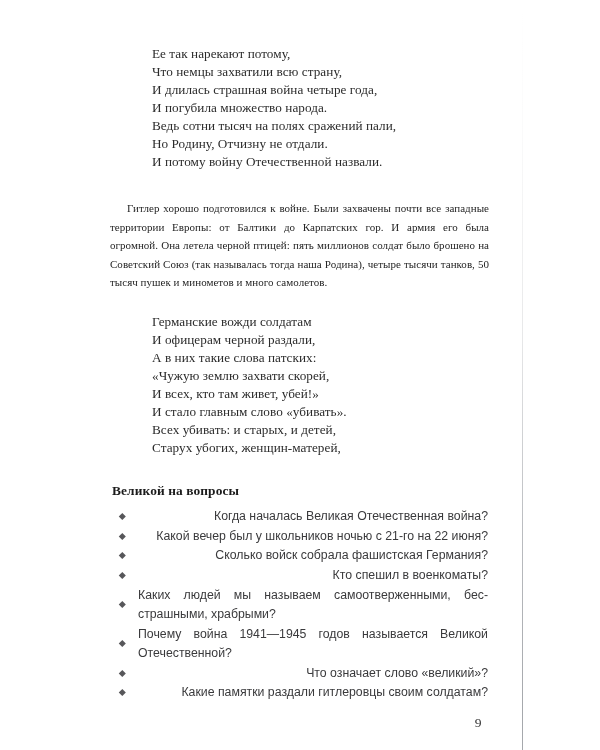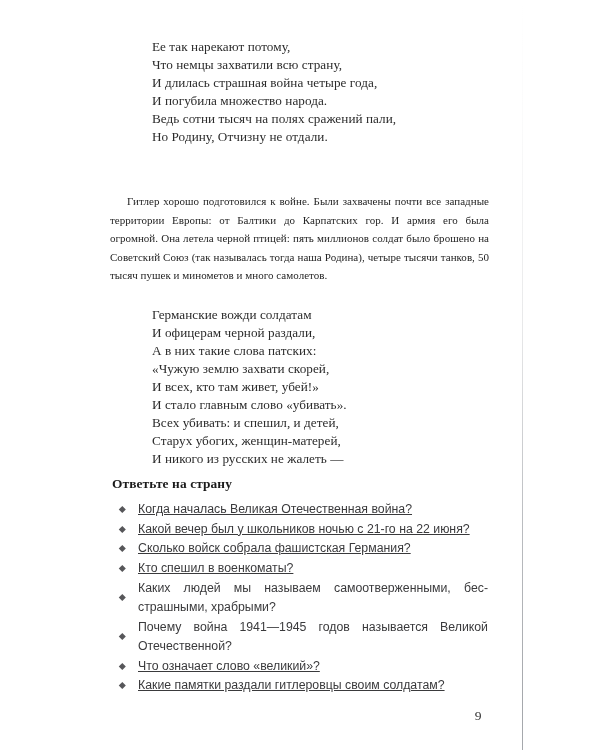--- a/index.html
+++ b/index.html
@@ -14,20 +14,21 @@
     overflow: hidden;
     font-family: "Liberation Serif", "DejaVu Serif", serif;
     color: #222222;
     -webkit-font-smoothing: antialiased;
   }
 
   .page {
     position: absolute;
     inset: 0;
     background: #ffffff;
+    margin-top: 7px;
   }
 
   
   .scan-edge {
     position: absolute;
     left: 522px;
     top: 0px;
     width: 1px;
     height: 750px;
     background: linear-gradient(to bottom,
@@ -104,23 +105,22 @@
     color: #3a3a3c;
   }
   .question-item {
     position: relative;
     padding-left: 26px;
     margin-bottom: 0.5px;
     text-align: justify;
     hyphens: manual;
   }
   .question-item.single {
-    text-align: left;
+    text-align: right;
     white-space: nowrap;
-    text-decoration: underline;
   }
   .question-item .bullet {
     position: absolute;
     left: 8px;
     top: 50%;
     width: 4.6px;
     height: 4.6px;
     margin-top: -2.6px;
     background: #57575a;
     transform: rotate(45deg);
@@ -149,37 +149,37 @@
 
   <div class="content">
 
     <div class="poem" id="poem-one">
       <div class="line">Ее так нарекают потому,</div>
       <div class="line">Что немцы захватили всю страну,</div>
       <div class="line">И длилась страшная война четыре года,</div>
       <div class="line">И погубила множество народа.</div>
       <div class="line">Ведь сотни тысяч на полях сражений пали,</div>
       <div class="line">Но Родину, Отчизну не отдали.</div>
+      <div class="line">И потому войну Отечественной назвали.</div>
     </div>
 
     <p class="prose">Гитлер хорошо подготовился к войне. Были захвачены почти все западные территории Европы: от Балтики до Кар­патских гор. И армия его была огромной. Она летела черной птицей: пять миллионов солдат было брошено на Советский Союз (так называлась тогда наша Родина), четыре тысячи танков, 50 тысяч пушек и минометов и много самолетов.</p>
 
     <div class="poem" id="poem-two">
       <div class="line">Германские вожди солдатам</div>
       <div class="line">И офицерам черной раздали,</div>
       <div class="line">А в них такие слова патских:</div>
       <div class="line">«Чужую землю захвати скорей,</div>
       <div class="line">И всех, кто там живет, убей!»</div>
       <div class="line">И стало главным слово «убивать».</div>
-      <div class="line">Всех убивать: и спешил, и детей,</div>
+      <div class="line">Всех убивать: и старых, и детей,</div>
       <div class="line">Старух убогих, женщин-матерей,</div>
-      <div class="line">И никого из русских не жалеть —</div>
     </div>
 
-    <div class="section-heading">Ответьте на страну</div>
+    <div class="section-heading">Великой на вопросы</div>
 
     <div class="question-list">
       <div class="question-item single">
         <span class="bullet"></span>
         <span class="q-text">Когда началась Великая Отечественная война?</span>
       </div>
       <div class="question-item single">
         <span class="bullet"></span>
         <span class="q-text">Какой вечер был у школьников ночью с 21-го на 22 июня?</span>
       </div>

